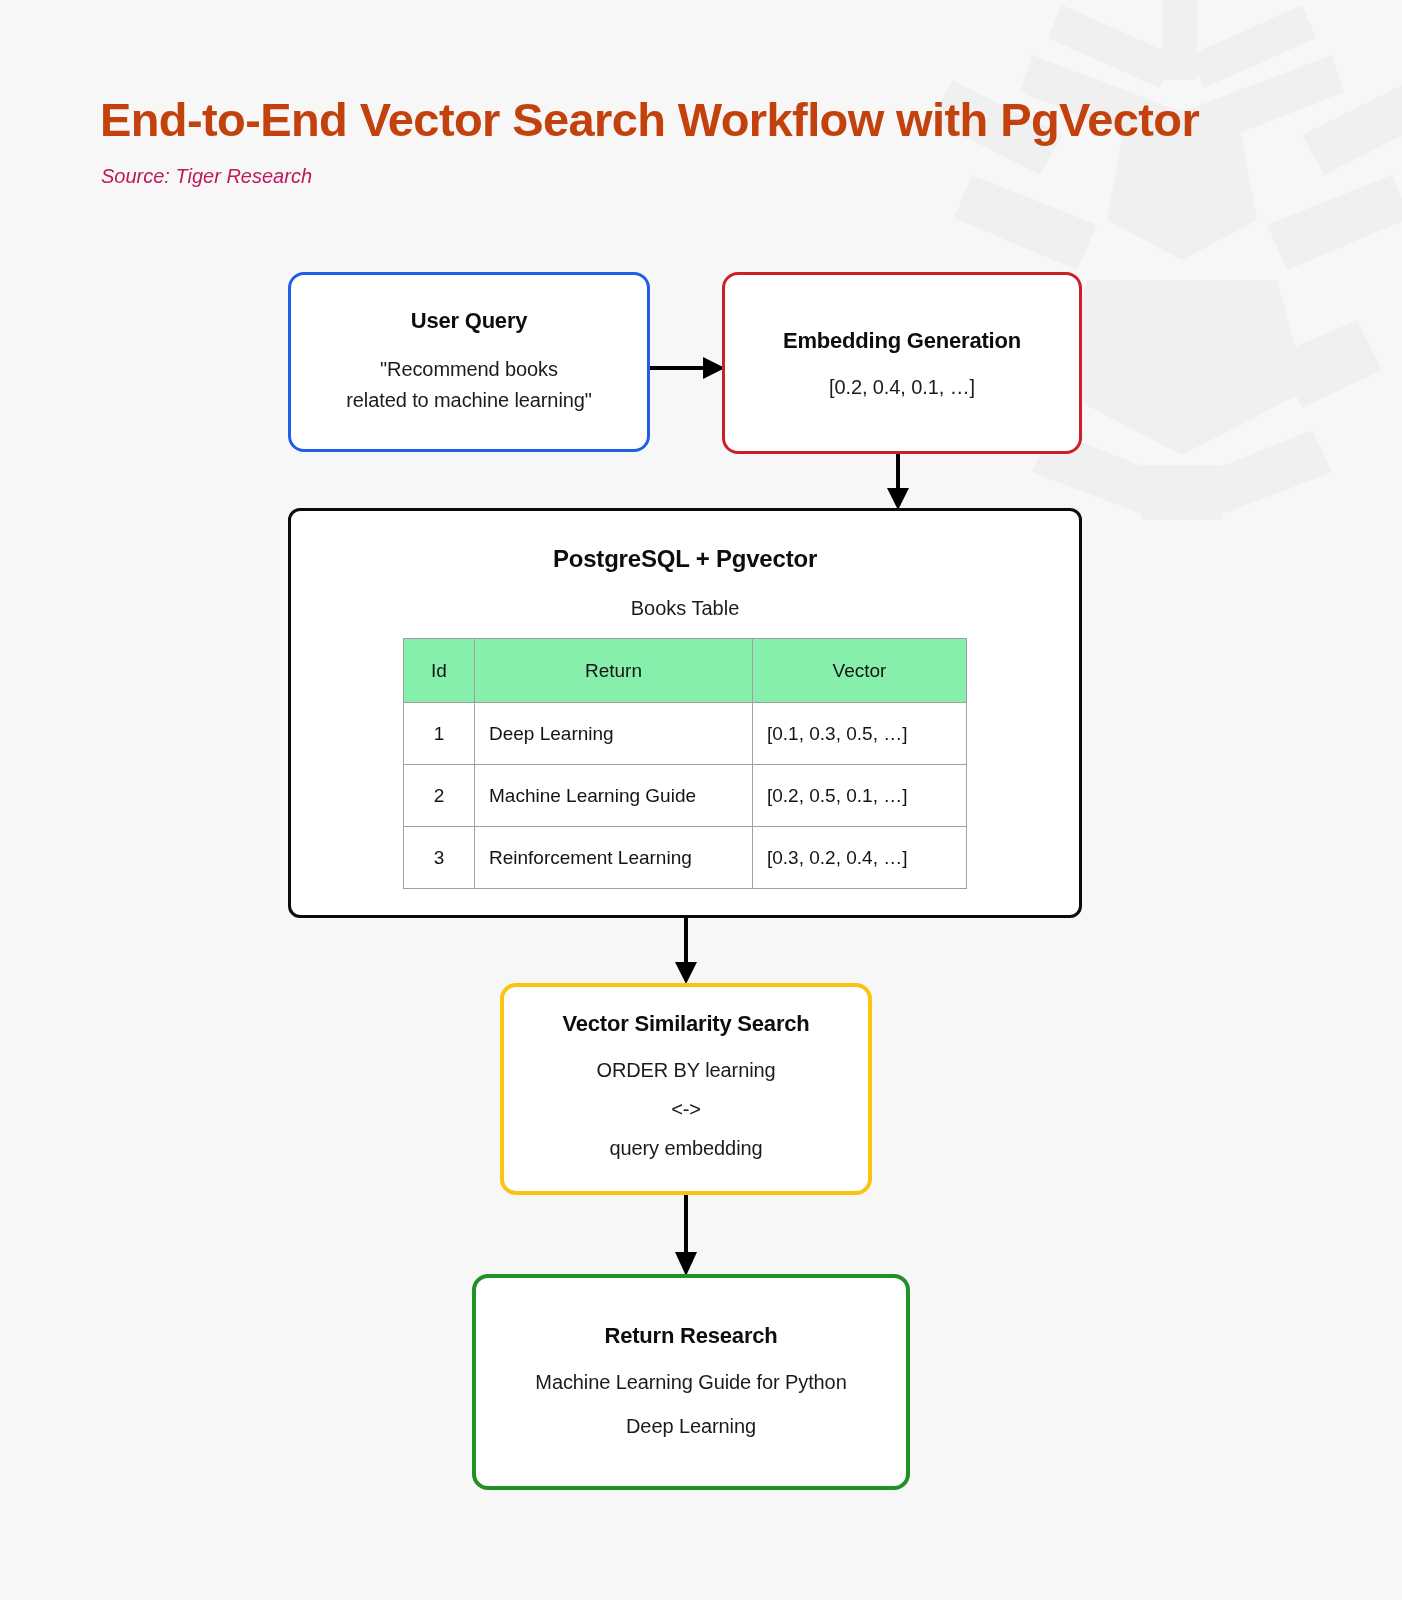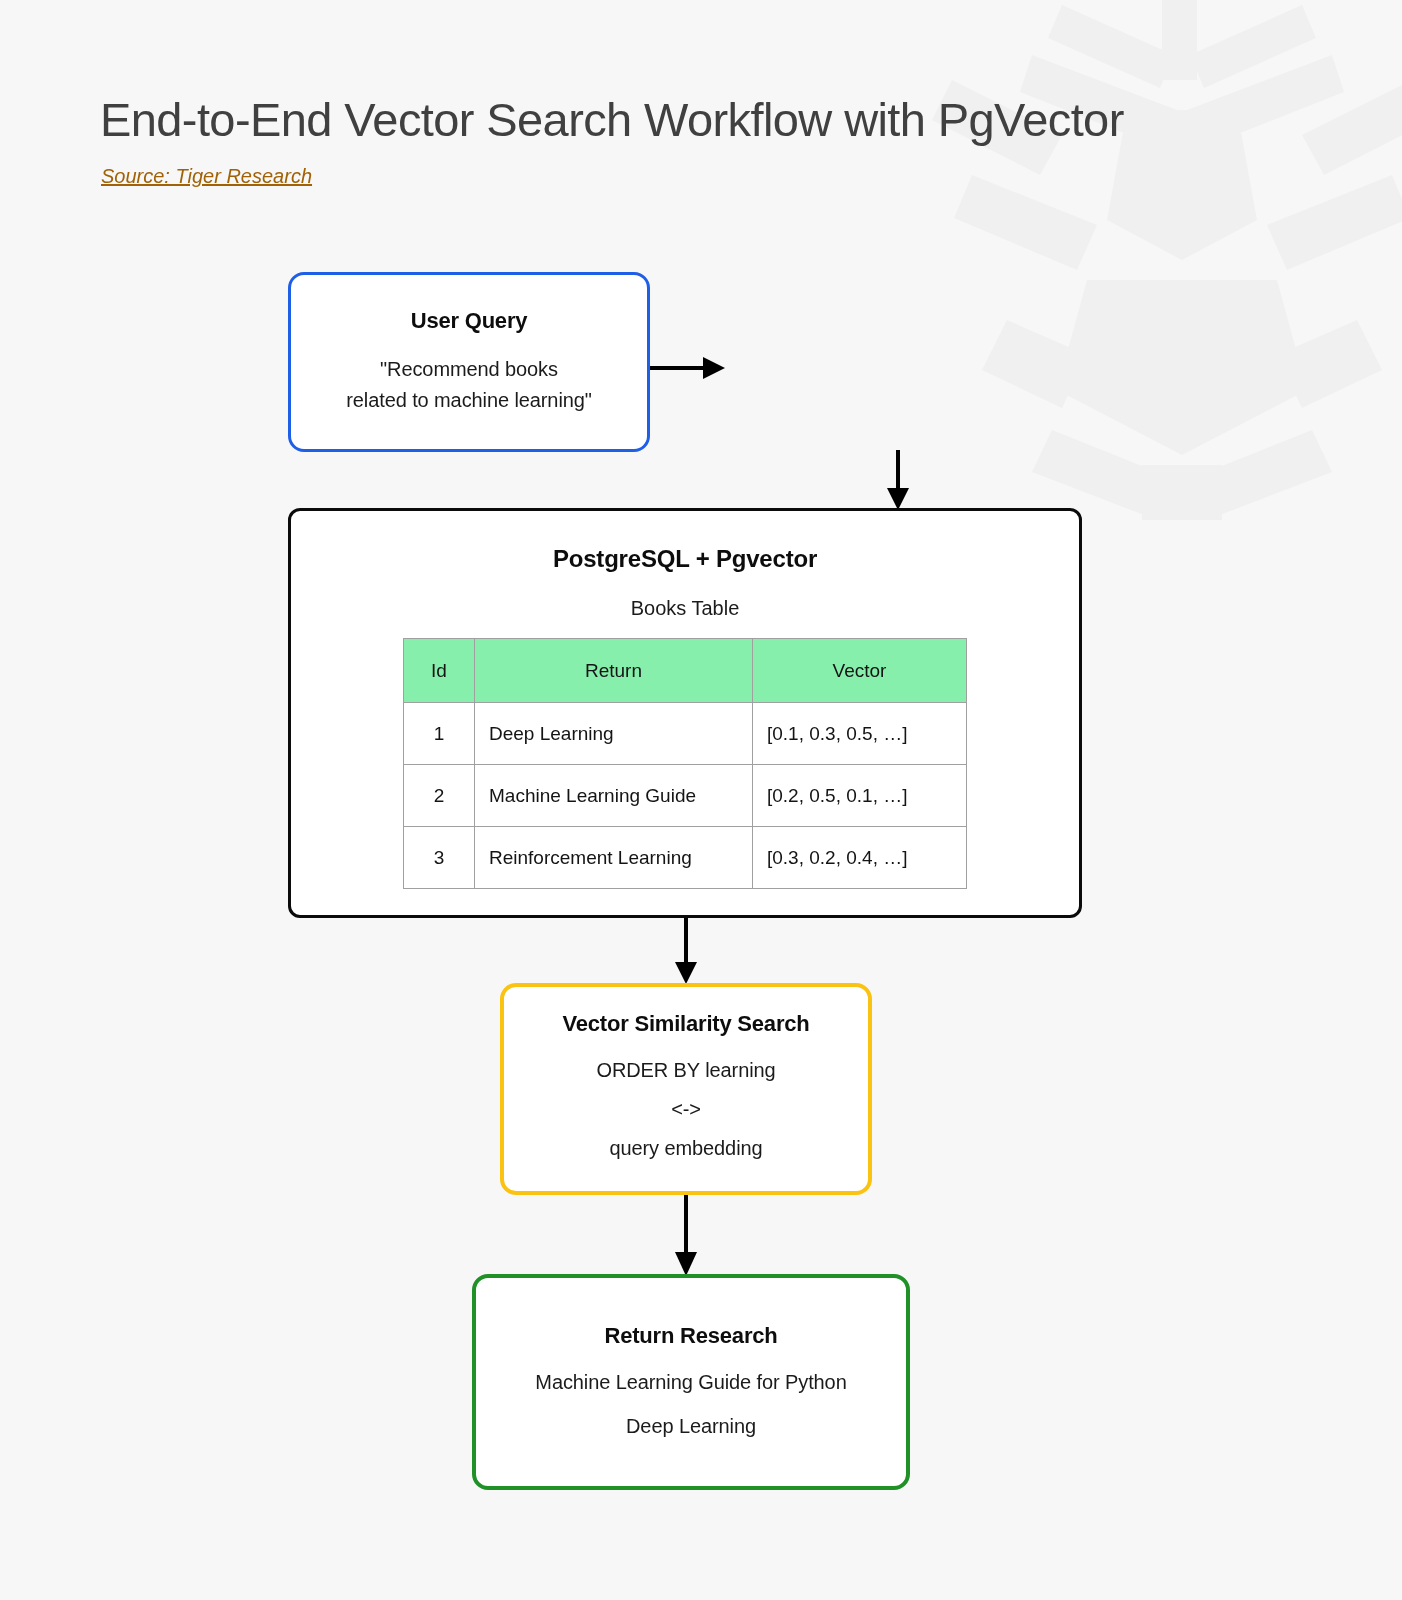--- a/index.html
+++ b/index.html
@@ -17,32 +17,31 @@
   .watermark{
     position:absolute;top:-40px;right:-30px;
     width:520px;height:560px;
     opacity:1;pointer-events:none;
   }
   .watermark svg{width:100%;height:100%;display:block;}
 
   
   .page-title{
     position:absolute;left:100px;top:92px;
-    font-size:47px;font-weight:normal;
+    font-size:47px;font-weight:bold;
     letter-spacing:-0.6px;
     font-stretch:condensed;
-    color:#404040;
+    color:#c2410c;
     white-space:nowrap;
   }
   .page-subtitle{
     position:absolute;left:101px;top:165px;
     font-size:20px;font-style:italic;
-    color:#a16207;
+    color:#be185d;
     white-space:nowrap;
-    text-decoration:underline;
   }
 
   
   .node{
     position:absolute;
     background:#fff;
     border-radius:16px;
     box-sizing:border-box;
     display:flex;flex-direction:column;
     align-items:center;justify-content:center;
@@ -190,20 +189,24 @@
       <polygon points="16,84 5,60 27,60" fill="#000"></polygon>
     </svg>
   </div>
 
   <div class="node" id="node-user-query">
     <div class="node-title">User Query</div>
     <div class="node-line">"Recommend books</div>
     <div class="node-line">related to machine learning"</div>
   </div>
 
+  <div class="node" id="node-embedding">
+    <div class="node-title">Embedding Generation</div>
+    <div class="node-line">[0.2, 0.4, 0.1, …]</div>
+  </div>
 
   <div class="node" id="node-postgres">
     <div class="node-title">PostgreSQL + Pgvector</div>
     <div class="sub-label">Books Table</div>
     <table class="books-table">
       <thead>
         <tr>
           <th class="h-id">Id</th>
           <th class="h-title">Return</th>
           <th class="h-vector">Vector</th>

